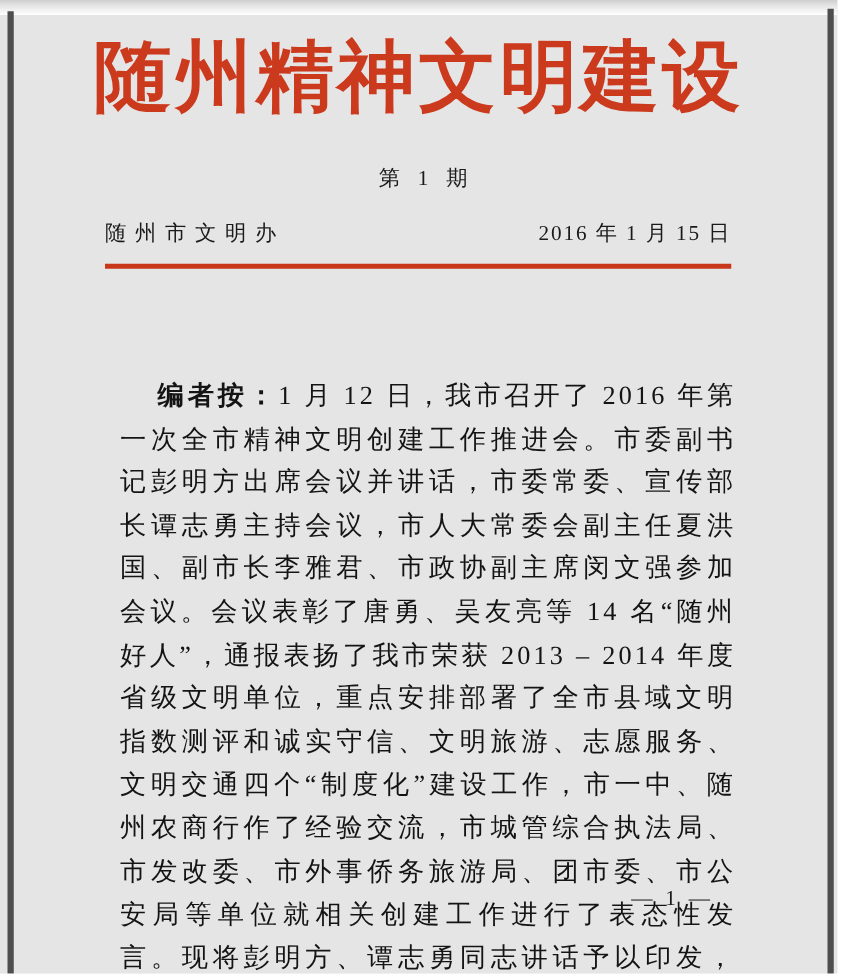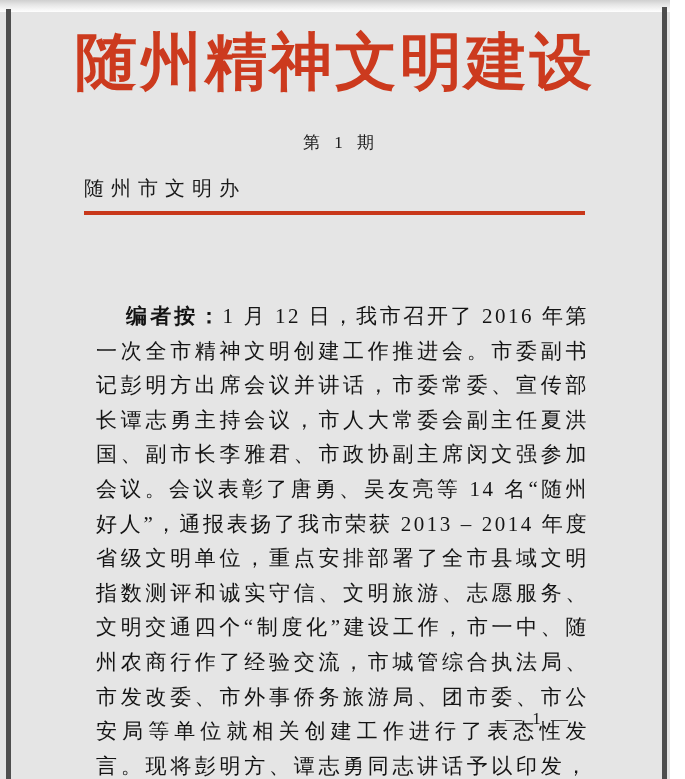--- a/index.html
+++ b/index.html
@@ -56,21 +56,21 @@
     letter-spacing: 5px;
     color: #1a1a1a;
     padding-left: 12px;
   }
   .meta-row {
     position: absolute;
     top: 175px; left: 84px; right: 85px;
     display: flex;
     justify-content: space-between;
     align-items: baseline;
-    font-size: 20px;
+    font-size: 17px;
     color: #1a1a1a;
   }
   .issuer { letter-spacing: 7px; }
   .date   { letter-spacing: 1.5px; }
   .divider {
     position: absolute;
     top: 211px; left: 84px; right: 85px;
     height: 4px;
     background: #c8371a;
   }
@@ -110,20 +110,21 @@
 
   <div class="edge-top"></div>
   <div class="edge-left"></div>
   <div class="edge-right"></div>
 
   <header>
     <h1 class="title">随州精神文明建设</h1>
     <div class="issue">第 1 期</div>
     <div class="meta-row">
       <span class="issuer">随州市文明办</span>
+      <span class="date">2016 年 1 月 15 日</span>
     </div>
     <div class="divider"></div>
   </header>
 
   <main class="content">
     <p class="para"><span class="lead">编者按：</span><span>1 月 12 日，我市召开了 2016 年第一次全市精神文明创建工作推进会。市委副书记彭明方出席会议并讲话，市委常委、宣传部长谭志勇主持会议，市人大常委会副主任夏洪国、副市长李雅君、市政协副主席闵文强参加会议。会议表彰了唐勇、吴友亮等 14 名“随州好人”，通报表扬了我市荣获 2013 – 2014 年度省级文明单位，重点安排部署了全市县域文明指数测评和诚实守信、文明旅游、志愿服务、文明交通四个“制度化”建设工作，市一中、随州农商行作了经验交流，市城管综合执法局、市发改委、市外事侨务旅游局、团市委、市公安局等单位就相关创建工作进行了表态性发言。现将彭明方、谭志勇同志讲话予以印发，请各地各单位结合实际，认真贯彻落实。</span></p>
   </main>
 
   <footer>
     <div class="pageno">— 1 —</div>

